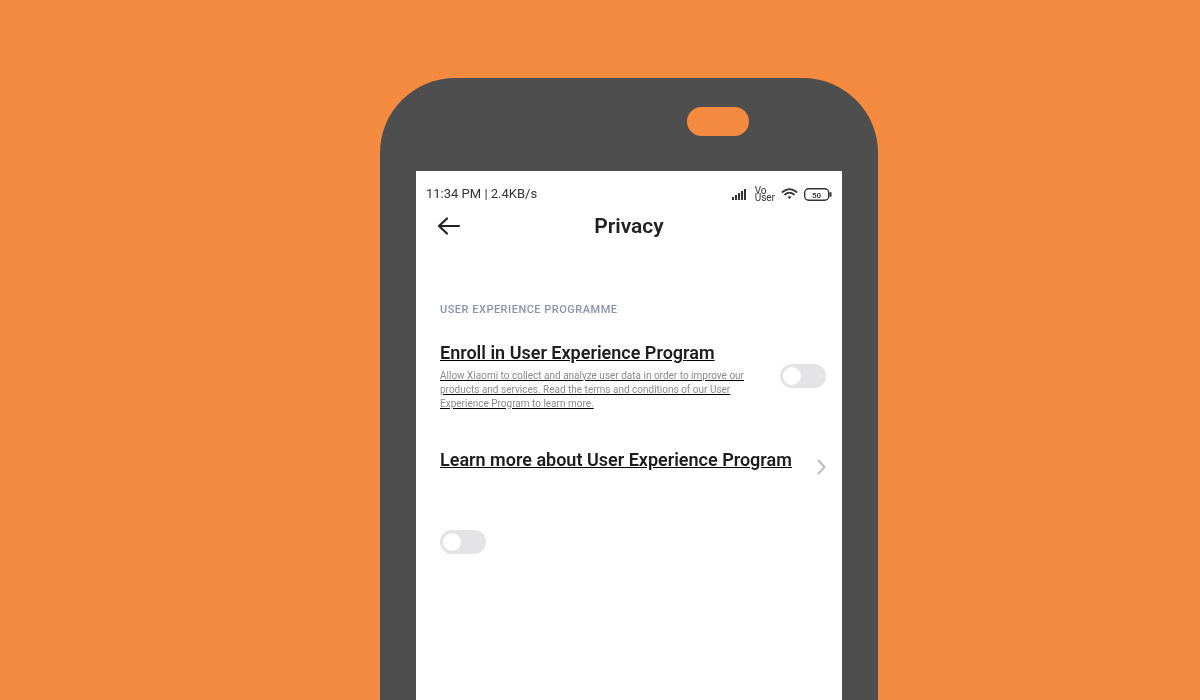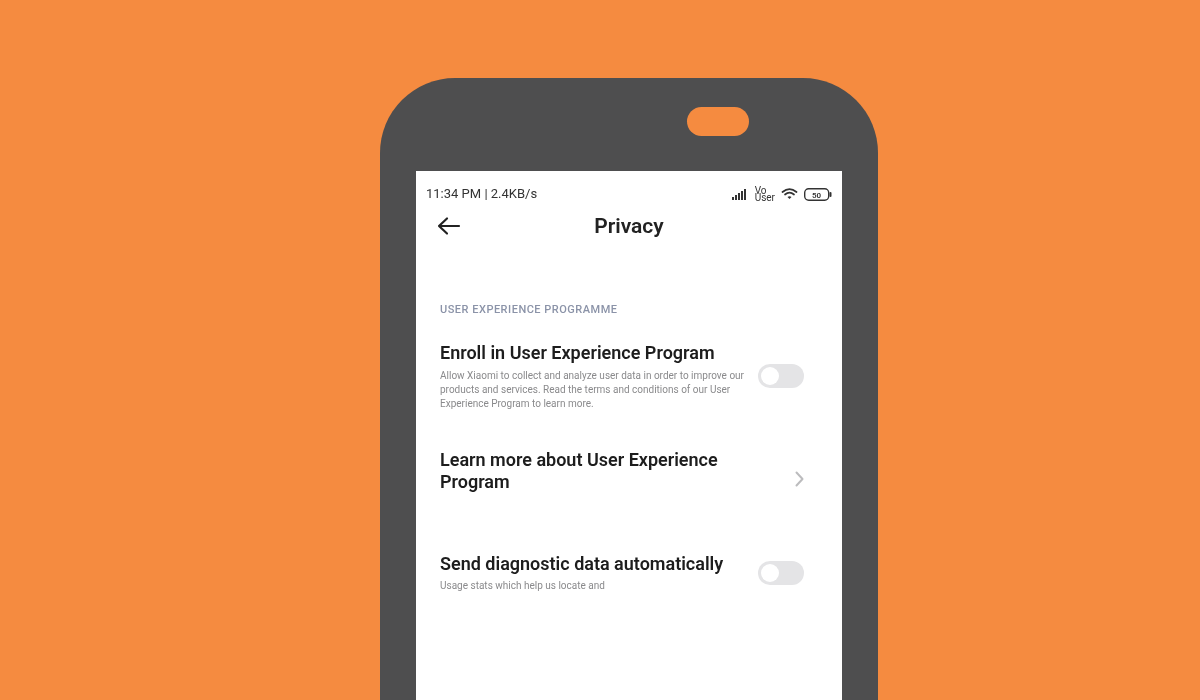--- a/index.html
+++ b/index.html
@@ -84,24 +84,25 @@
     color: #222;
   }
   .section-header {
     padding: 52px 24px 12px 24px;
     font-size: 11px;
     letter-spacing: 0.5px;
     color: #8b93a8;
     font-weight: 500;
   }
   .item {
-    padding: 14px 38px 16px 24px;
+    padding: 14px 16px 16px 24px;
     display: flex;
     align-items: flex-start;
     gap: 12px;
+    text-decoration: underline;
   }
   .item-text { flex: 1; }
   .item-title {
     font-size: 18px;
     font-weight: 600;
     color: #1d1d1d;
     line-height: 1.25;
     margin-bottom: 4px;
   }
   .item-desc {
@@ -200,23 +201,19 @@
         <div class="item-title" style="margin-bottom:15px;">Learn more about User Experience Program</div>
       </div>
       <div class="control chevron">
         <svg width="9" height="16" viewBox="0 0 9 16">
           <path d="M1.5 1.5 L7.5 8 L1.5 14.5" stroke="#bcbcbe" stroke-width="2" fill="none" stroke-linecap="round" stroke-linejoin="round"></path>
         </svg>
       </div>
     </div>
 
     <div class="item" style="padding-top:22px;">
-      <div class="item-text">
-        <div class="item-title">Send diagnostic data automatically</div>
-        <div class="item-desc">Usage stats which help us locate and</div>
-      </div>
       <div class="control">
         <div class="toggle"></div>
       </div>
     </div>
 
   </div>
 </div>
 
 </body></html>

